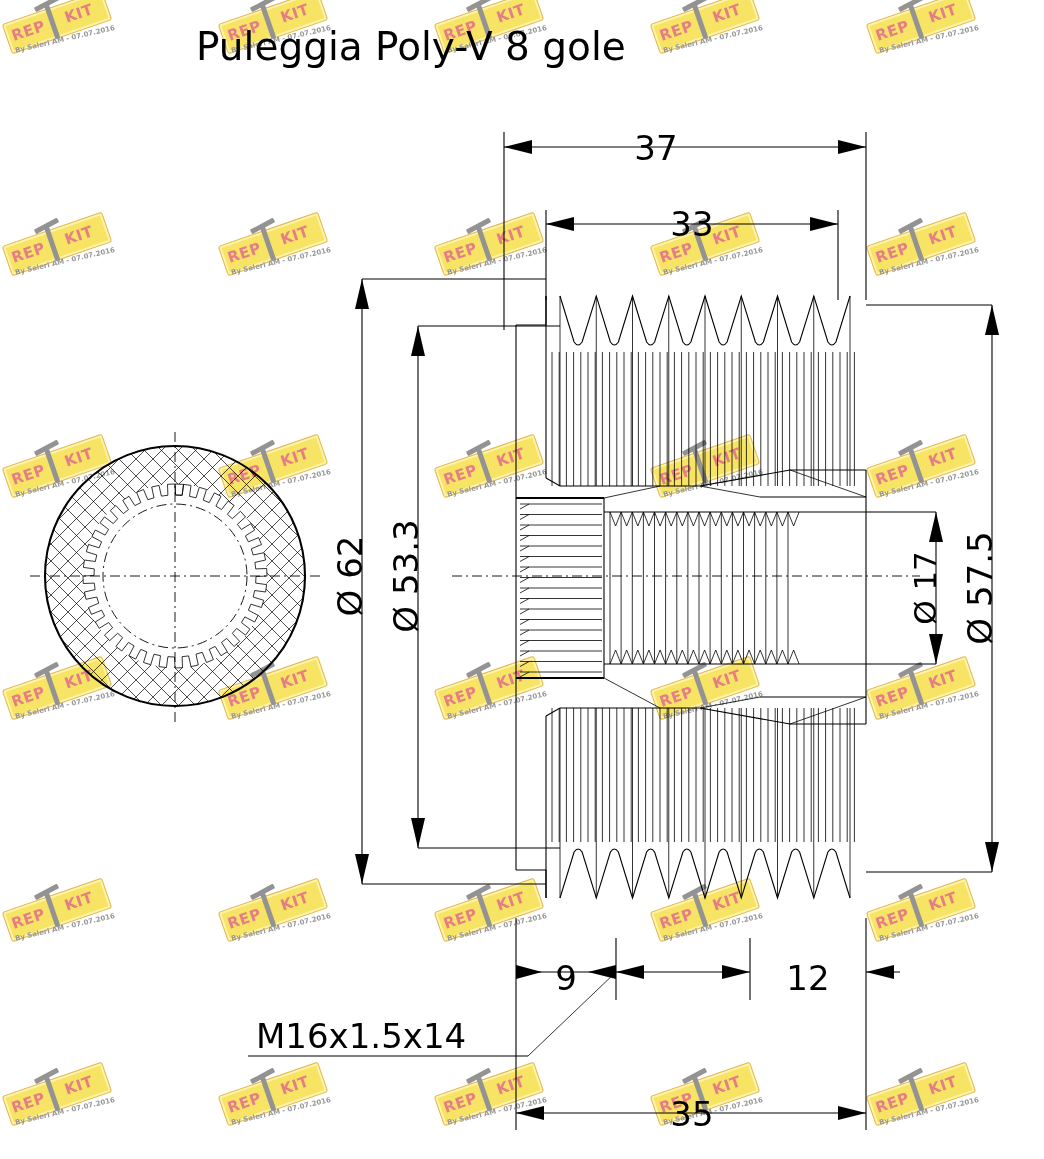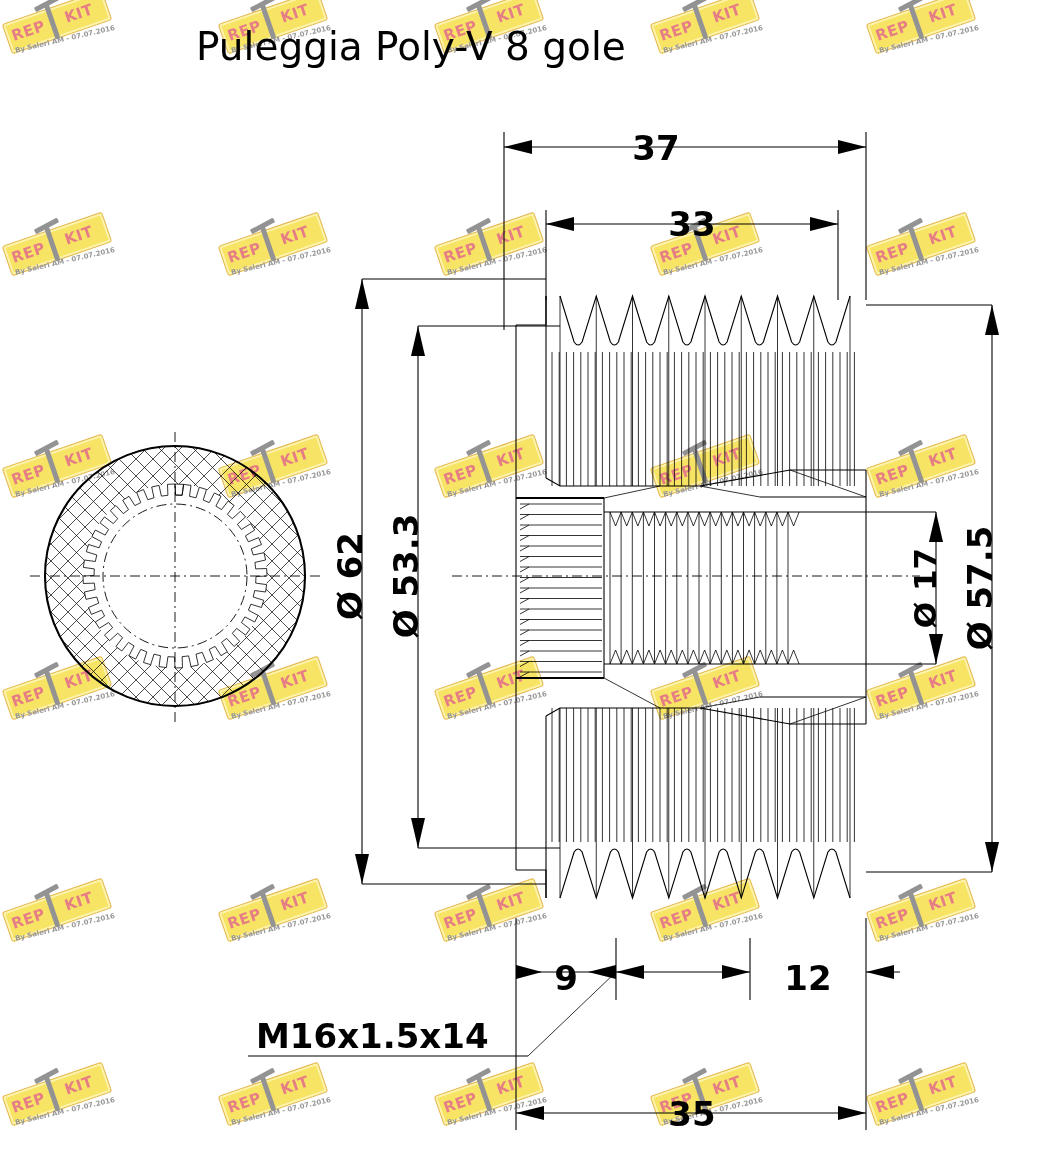--- a/index.html
+++ b/index.html
@@ -1,21 +1,21 @@
 <!DOCTYPE html>
 <html><head>
 <meta charset="utf-8">
 <style>
   html,body{margin:0;padding:0;background:#ffffff;}
   body{width:1044px;height:1159px;position:relative;overflow:hidden;
        font-family:"DejaVu Sans","Liberation Sans",sans-serif;}
   #stage{position:absolute;left:0;top:0;width:1044px;height:1159px;background:#fff;}
   .layer{position:absolute;left:0;top:0;width:1044px;height:1159px;}
   #wm-layer{z-index:1;}
-  #draw-layer{z-index:2;font-weight:bold;}
+  #draw-layer{z-index:2;}
   #title-layer{z-index:3;}
 
   .wm{position:absolute;width:104px;height:44px;transform:rotate(-19deg);
       transform-origin:50% 50%;opacity:.92;}
   .wm .plate{position:absolute;left:0;top:0;width:104px;height:30px;
       background:#f7e259;border:1px solid #e2b24a;border-radius:3px;
       box-shadow:inset 0 0 0 2px #fdf3a8;}
   .wm .rep,.wm .kit{position:absolute;top:6px;font-weight:bold;font-size:15px;
       letter-spacing:.5px;color:#e4737c;font-family:"DejaVu Sans",sans-serif;}
   .wm .rep{left:6px;}

